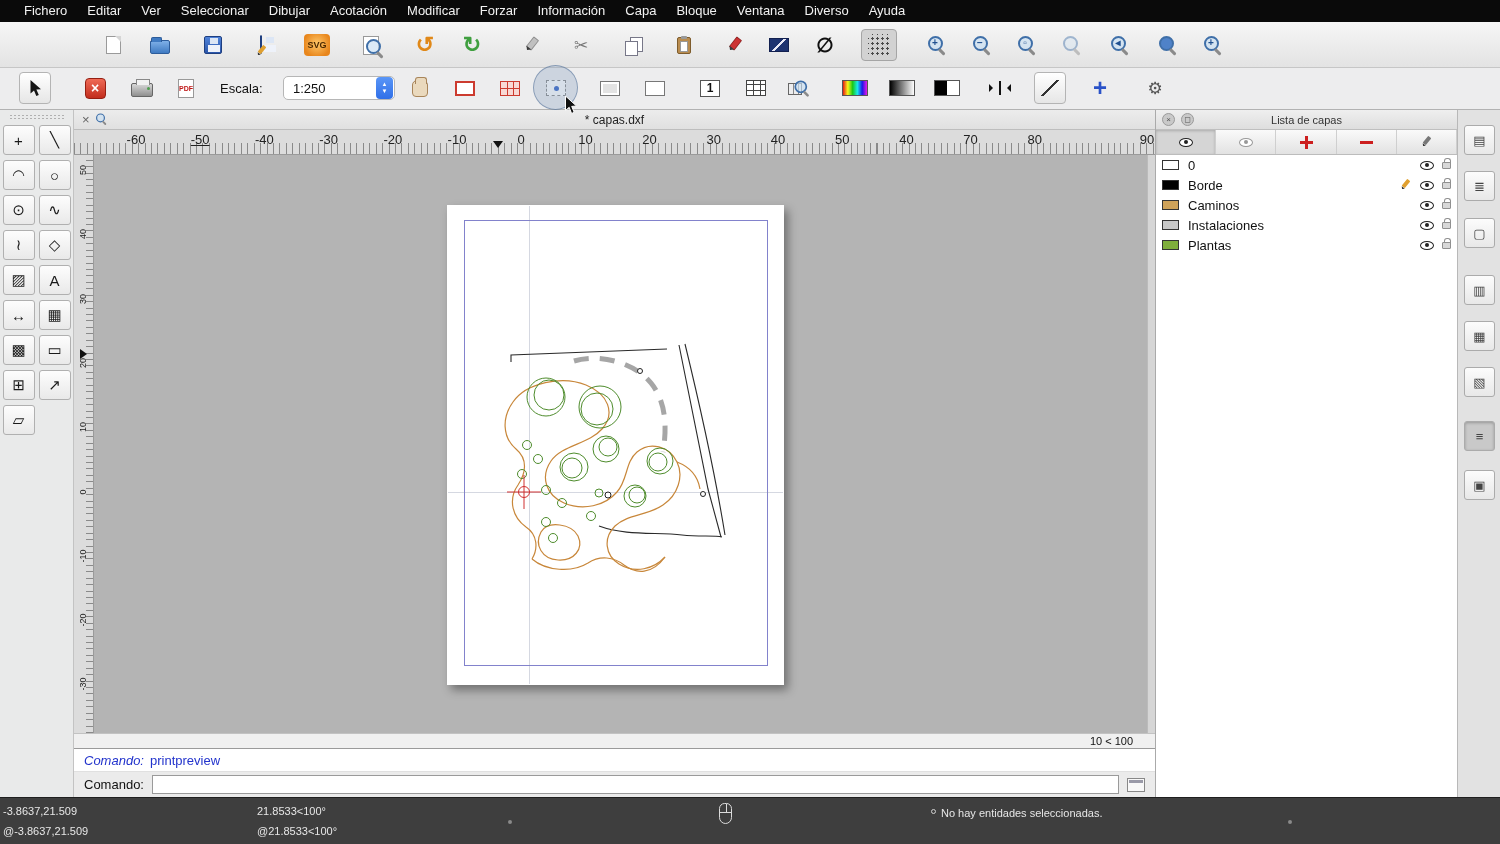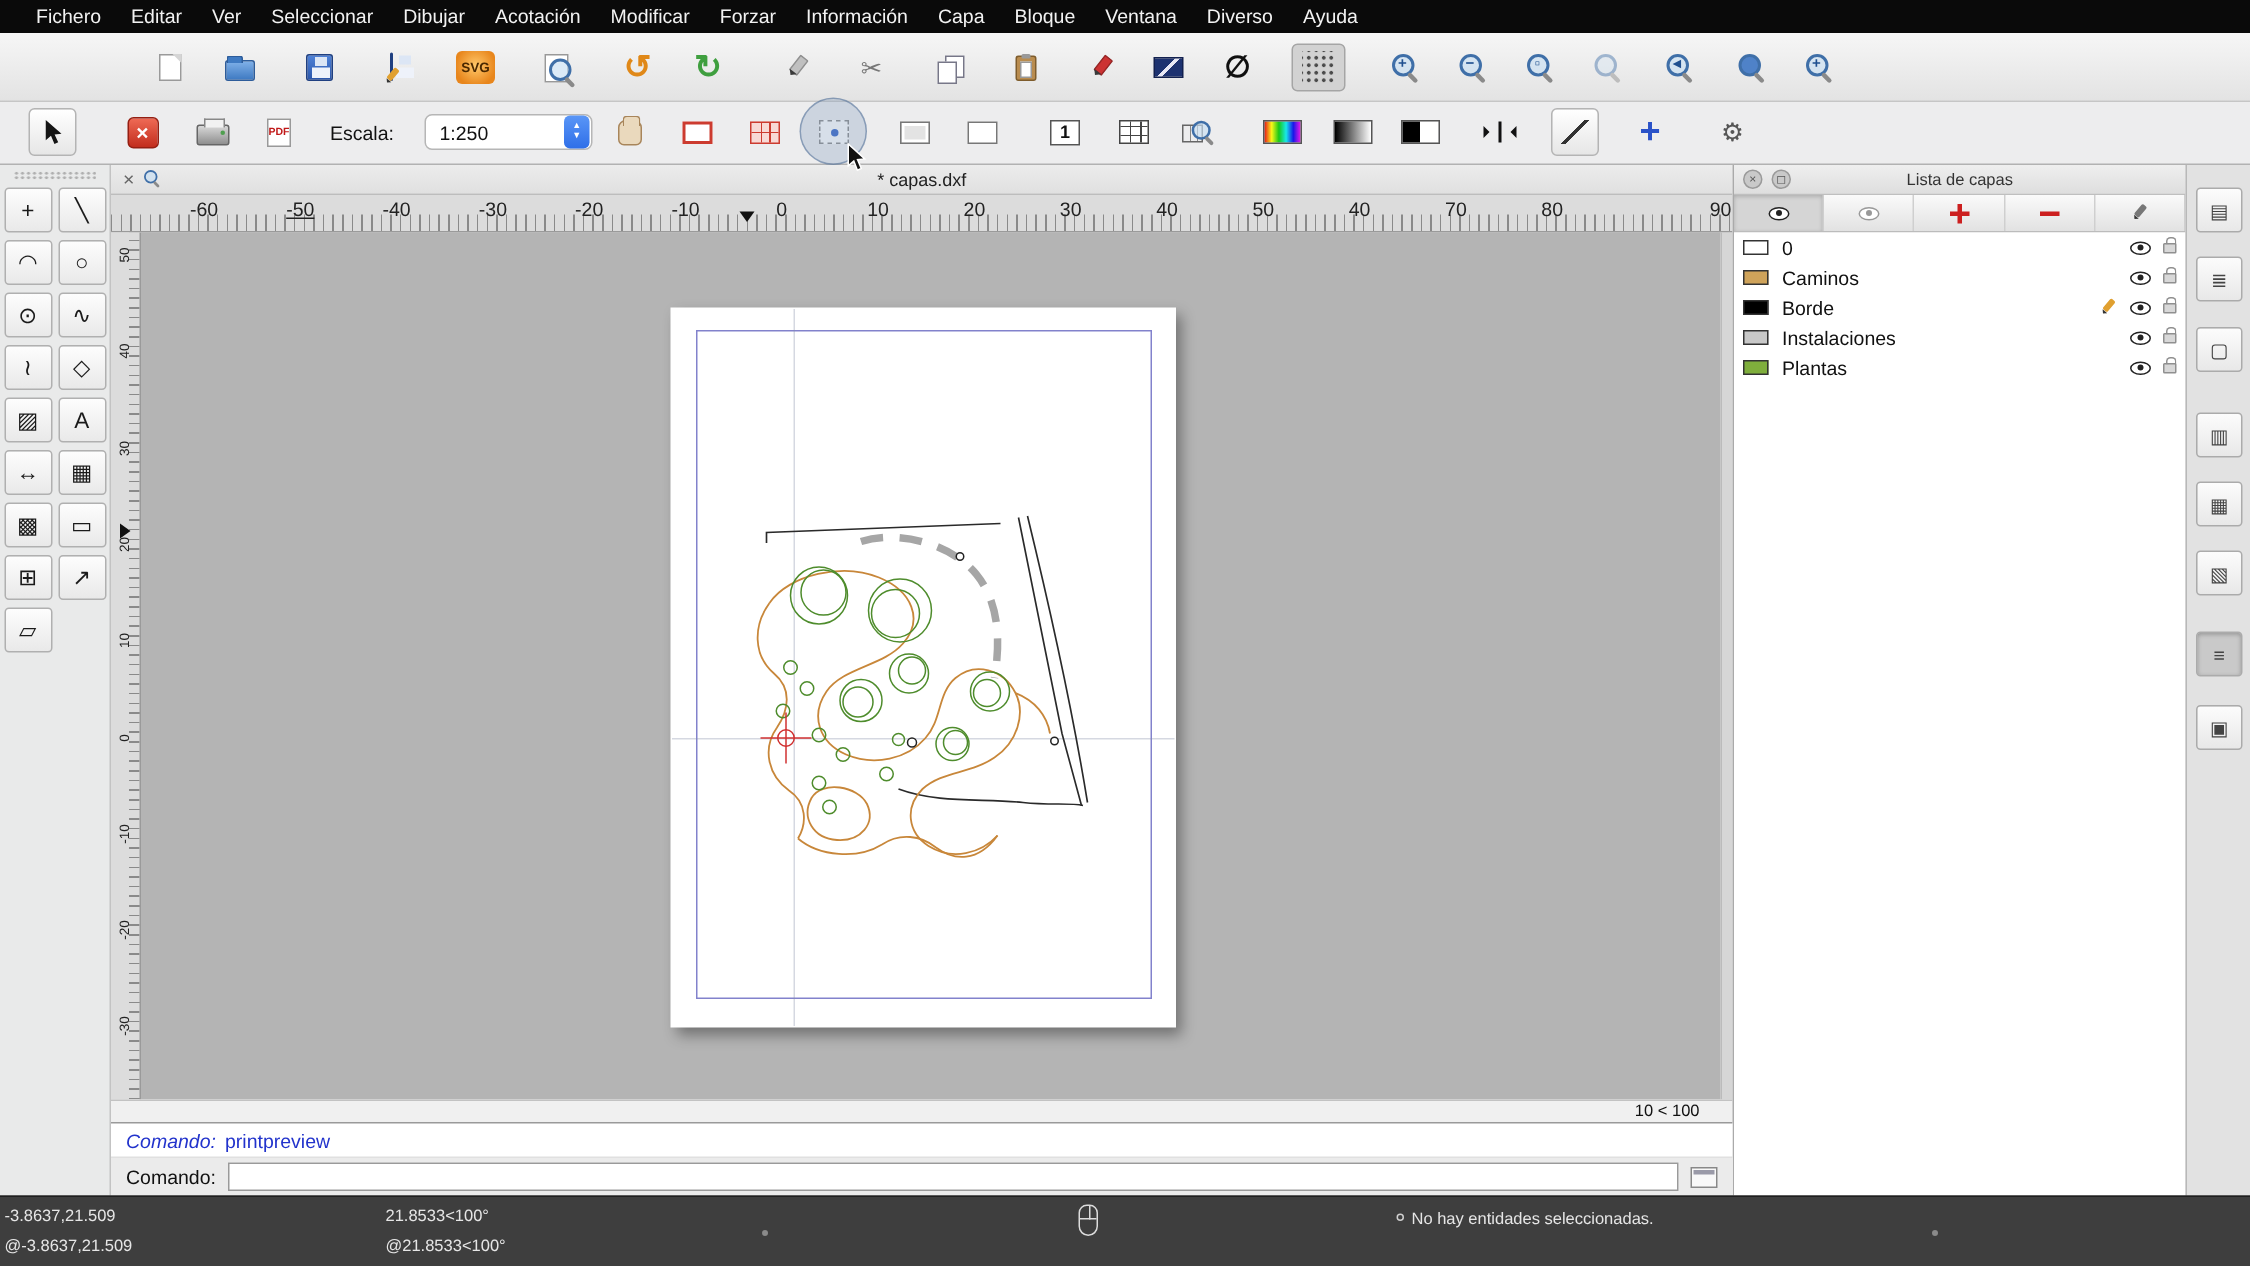--- a/index.html
+++ b/index.html
@@ -516,33 +516,33 @@
       <div class="layer-row">
       <span class="swatch" style="background: rgb(255, 255, 255);"></span>
       <span class="layer-name">0</span>
       <span class="row-icons">
         <span class="pencil" style="visibility: hidden;"></span>
         <span class="eye"></span>
         <span class="lock"></span>
       </span>
     </div>
       <div class="layer-row">
+      <span class="swatch" style="background: rgb(0, 0, 0);"></span>
+      <span class="layer-name">Borde</span>
+      <span class="row-icons">
+        <span class="pencil"></span>
+        <span class="eye"></span>
+        <span class="lock"></span>
+      </span>
+    </div>
+      <div class="layer-row">
       <span class="swatch" style="background: rgb(207, 163, 90);"></span>
       <span class="layer-name">Caminos</span>
       <span class="row-icons">
         <span class="pencil" style="visibility: hidden;"></span>
-        <span class="eye"></span>
-        <span class="lock"></span>
-      </span>
-    </div>
-      <div class="layer-row">
-      <span class="swatch" style="background: rgb(0, 0, 0);"></span>
-      <span class="layer-name">Borde</span>
-      <span class="row-icons">
-        <span class="pencil"></span>
         <span class="eye"></span>
         <span class="lock"></span>
       </span>
     </div>
       <div class="layer-row">
       <span class="swatch" style="background: rgb(200, 200, 200);"></span>
       <span class="layer-name">Instalaciones</span>
       <span class="row-icons">
         <span class="pencil" style="visibility: hidden;"></span>
         <span class="eye"></span>

